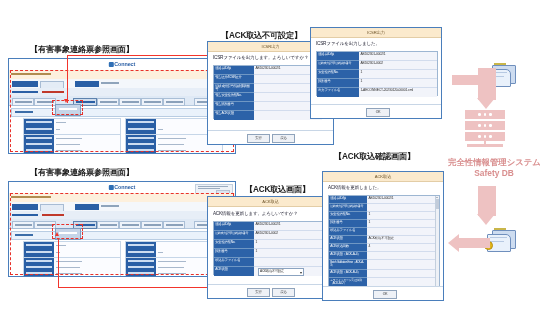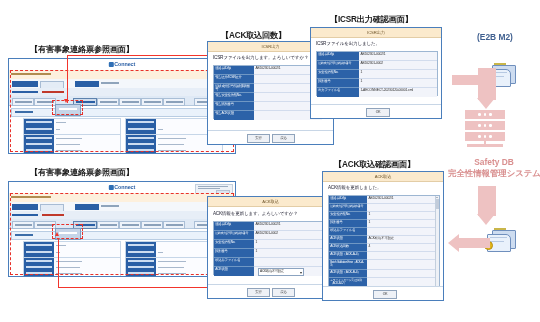--- a/index.html
+++ b/index.html
@@ -444,21 +444,21 @@
     </div>
 
   <div class="dashbox" style="left:10px;top:70px;width:224px;height:82px;"></div>
   <div class="dashbox thin" style="left:52px;top:100px;width:31px;height:15px;"></div>
 
   <div class="rl v" style="left:67px;top:55px;height:48px;"></div>
   <div class="rl h" style="left:67px;top:55px;width:152px;"></div>
   <div class="rhead" style="left:218px;top:52.5px;"></div>
   <div class="rhead down" style="left:64.2px;top:99px;"></div>
 
-  <div class="caption" style="left:221px;top:30px;">【ACK取込回数】</div>
+  <div class="caption" style="left:221px;top:30px;">【ACK取込不可設定】</div>
 
   <div class="dlg" style="left:207px;top:41px;width:127px;height:104px;">
     <div class="dlg-head">
       <span>ICSR出力</span>
     </div>
     <div class="dlg-msg" style="left:5px;top:13px;">ICSRファイルを出力します。よろしいですか？</div>
 
     <div class="dtable" style="left:5px;top:23px;width:110px;height:54px;">
       <div class="drow" style="top:0;height:9px;">
         <div class="dlab" style="width:40px;">連絡票ID/版</div>
@@ -485,21 +485,20 @@
         <div class="dval" style="left:40px;border-bottom:0;"></div>
       </div>
     </div>
 
     <div class="dlg-foot">
       <div class="dbtn" style="left:39px;top:3px;width:21px;height:7px;">実行</div>
       <div class="dbtn" style="left:64px;top:3px;width:21px;height:7px;">戻る</div>
     </div>
   </div>
 
-  <div class="caption" style="left:330px;top:14px;">【ICSR出力確認画面】</div>
 
   <div class="dlg" style="left:310px;top:27px;width:132px;height:92px;">
     <div class="dlg-head">
       <span>ICSR出力</span>
     </div>
     <div class="dlg-msg" style="left:5px;top:13px;">ICSRファイルを出力しました。</div>
 
     <div class="dtable" style="left:5px;top:23px;width:122px;height:45px;">
       <div class="drow" style="top:0;height:9px;">
         <div class="dlab" style="width:42px;">連絡票ID/版</div>
@@ -522,21 +521,20 @@
         <div class="dval" style="left:42px;border-bottom:0;">1-AECONNECT-20230120-00001.xml</div>
       </div>
     </div>
 
     <div class="dlg-foot">
       <div class="dbtn" style="left:55px;top:3px;width:22px;height:7px;">OK</div>
     </div>
   </div>
 
   <div class="bluelabel" style="left:455px;top:32px;width:80px;">
-    <div>(E2B M2)</div>
   </div>
 
   <div class="parrow-left" style="left:452px;top:71px;width:40px;height:18px;transform:scaleX(-1);">
     <div class="stem" style="left:11px;top:4px;width:29px;height:10px;"></div>
     <div class="tip" style="left:0;top:0;"></div>
   </div>
 
   <div class="foldericon" style="left:485px;top:65px;width:32px;height:22px;">
     <div class="ytab" style="left:9px;top:-2px;"></div>
     <div class="back"></div>
@@ -563,22 +561,22 @@
     <div class="unit" style="top:22px;">
         <em style="left:13px;"></em>
         <em style="left:18.6px;"></em>
         <em style="left:24.2px;"></em>
       </div>
     <div class="neck" style="top:31px;"></div>
     <div class="base" style="top:34px;"></div>
   </div>
 
   <div class="pinklabel" style="left:448px;top:157px;width:92px;">
+    <div>完全性情報管理システム</div>
     <div>Safety DB</div>
-    <div>完全性情報管理システム</div>
   </div>
 
   <div class="parrow-down" style="left:476px;top:186px;width:22px;height:42px;">
     <div class="stem" style="left:2px;top:0;width:18px;height:30px;"></div>
     <div class="tip" style="left:1px;top:28px;"></div>
   </div>
 
   <div class="foldericon" style="left:485px;top:230px;width:32px;height:22px;">
     <div class="ytab" style="left:9px;top:-2px;"></div>
     <div class="back"></div>
@@ -772,20 +770,21 @@
     </div>
 
   <div class="dashbox" style="left:10px;top:193px;width:224px;height:82px;"></div>
   <div class="dashbox thin" style="left:52px;top:224px;width:31px;height:15px;"></div>
 
   <div class="rl v" style="left:58px;top:238px;height:50px;"></div>
   <div class="rl h" style="left:58px;top:287px;width:150px;"></div>
   <div class="rhead" style="left:207px;top:284.5px;"></div>
   <div class="rhead" style="left:55px;top:232px;transform:rotate(-90deg);"></div>
 
+  <div class="caption" style="left:245px;top:184px;">【ACK取込画面】</div>
 
   <div class="dlg" style="left:207px;top:196px;width:127px;height:103px;">
     <div class="dlg-head">
       <span>ACK取込</span>
     </div>
     <div class="dlg-msg" style="left:5px;top:14px;">ACK情報を更新します。よろしいですか？</div>
 
     <div class="dtable" style="left:5px;top:24px;width:110px;height:54px;">
       <div class="drow" style="top:0;height:9px;">
         <div class="dlab" style="width:40px;">連絡票ID/版</div>
@@ -814,21 +813,21 @@
         </div>
       </div>
     </div>
 
     <div class="dlg-foot">
       <div class="dbtn" style="left:39px;top:3px;width:21px;height:7px;">実行</div>
       <div class="dbtn" style="left:64px;top:3px;width:21px;height:7px;">戻る</div>
     </div>
   </div>
 
-  <div class="caption" style="left:334px;top:159px;">【ACK取込確認画面】</div>
+  <div class="caption" style="left:334px;top:151px;">【ACK取込確認画面】</div>
 
   <div class="dlg" style="left:322px;top:171px;width:122px;height:130px;">
     <div class="dlg-head">
       <span>ACK取込</span>
     </div>
     <div class="dlg-msg" style="left:5px;top:13px;">ACK情報を更新しました。</div>
 
     <div class="dtable" style="left:5px;top:23px;width:112px;height:94px;">
       <div class="drow" style="top:0;height:8px;">
         <div class="dlab" style="width:38px;">連絡票ID/版</div>

